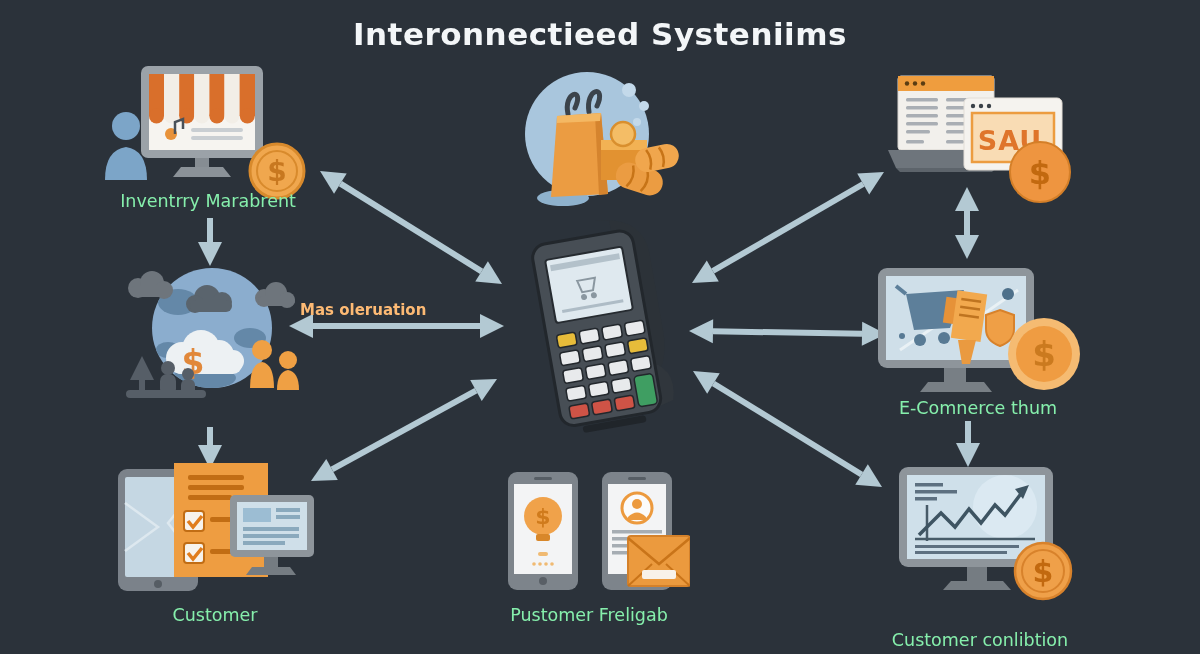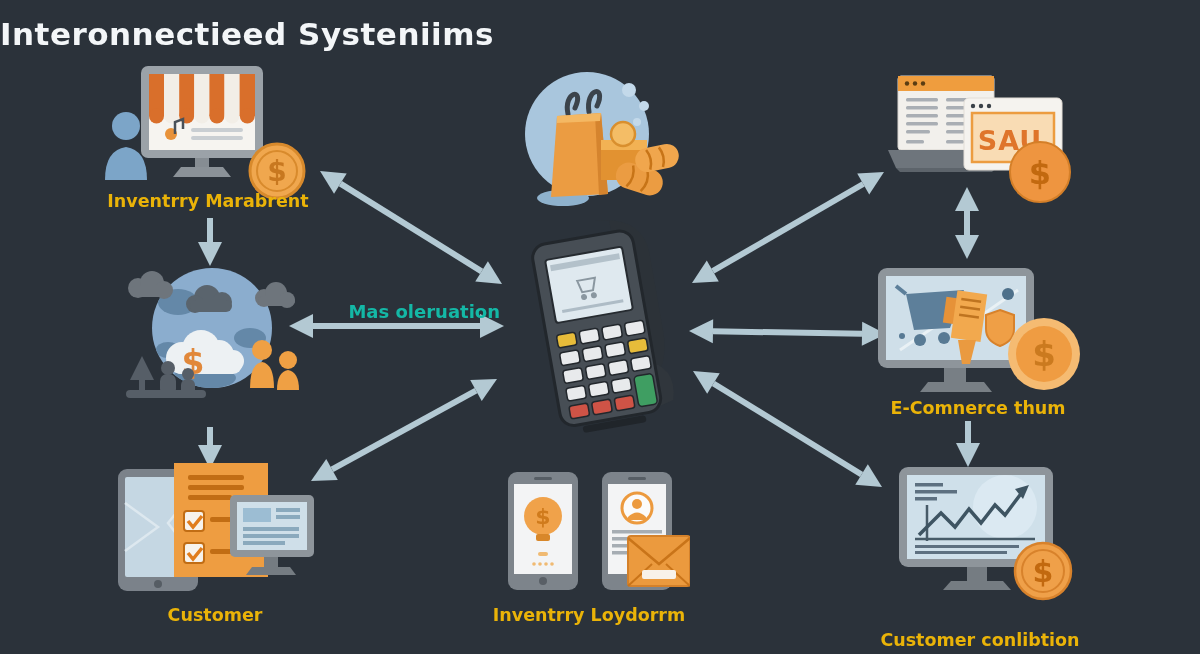--- a/index.html
+++ b/index.html
@@ -1,21 +1,21 @@
 <!DOCTYPE html>
 <html><head>
 <meta charset="utf-8">
 <style>
   html,body{margin:0;padding:0;background:#20262c;}
   .canvas{position:relative;width:1200px;height:654px;background:#2b323a;overflow:hidden;
           font-family:"DejaVu Sans",sans-serif;}
-  .title{position:absolute;left:0;right:0;top:16px;text-align:left;color:#f3f6f8;
+  .title{position:absolute;left:0;right:0;top:16px;text-align:center;color:#f3f6f8;
          font-weight:700;font-size:31px;letter-spacing:.5px;}
-  .label{position:absolute;text-align:center;color:#eab308;font-weight:700;font-size:17.5px;}
-  .arrow-label{position:absolute;text-align:right;color:#14b8a6;font-weight:700;font-size:18px;}
+  .label{position:absolute;text-align:center;color:#86efac;font-weight:400;font-size:17.5px;}
+  .arrow-label{position:absolute;text-align:left;color:#fdba74;font-weight:700;font-size:15px;}
   .icon{position:absolute;}
   svg text{font-family:"DejaVu Sans",sans-serif;font-weight:700;}
   #arrows{position:absolute;left:0;top:0;}
 </style>
 </head>
 <body>
 
 <div class="canvas">
 
   <div class="title">Interonnectieed Systeniims</div>
@@ -347,21 +347,21 @@
       <rect x="104" y="72" width="50" height="3.5" fill="#a6adb3"></rect>
         <rect x="104" y="79" width="40" height="3.5" fill="#a6adb3"></rect>
     </g>
     <g>
       <rect x="120" y="64" width="62" height="50" rx="3" fill="#eb9a3e" stroke="#d4812a" stroke-width="2"></rect>
       <path d="M120 66 L151 92 L182 66" stroke="#c97419" stroke-width="2.5" fill="none"></path>
       <path d="M120 114 L144 92 M182 114 L158 92" stroke="#c97419" stroke-width="2" fill="none"></path>
       <rect x="134" y="98" width="34" height="9" rx="2" fill="#f8f2e9"></rect>
     </g>
   </svg>
-  <div class="label" style="left:459px;top:605px;width:260px">Inventrry Loydorrm</div>
+  <div class="label" style="left:459px;top:605px;width:260px">Pustomer Freligab</div>
 
   <svg class="icon" style="left:893px;top:467px" width="188" height="135" viewBox="0 0 188 135">
     <rect x="6" y="0" width="154" height="100" rx="9" fill="#8e959b"></rect>
     <rect x="14" y="8" width="138" height="84" fill="#cfe0ea"></rect>
     <circle cx="112" cy="40" r="32" fill="#dbe9f2"></circle>
     <g fill="#5d7080">
       <rect x="22" y="16" width="28" height="3.5"></rect>
         <rect x="22" y="23" width="42" height="3.5"></rect>
       <rect x="22" y="30" width="22" height="3.5"></rect>
       <rect x="22" y="78" width="104" height="3"></rect>

